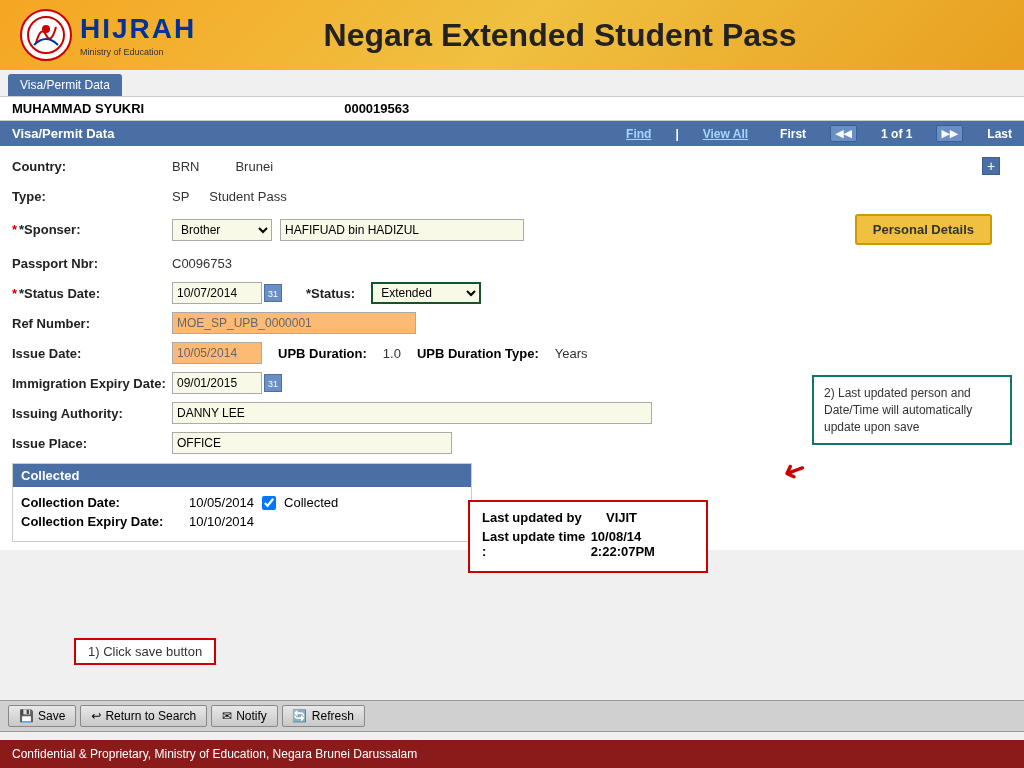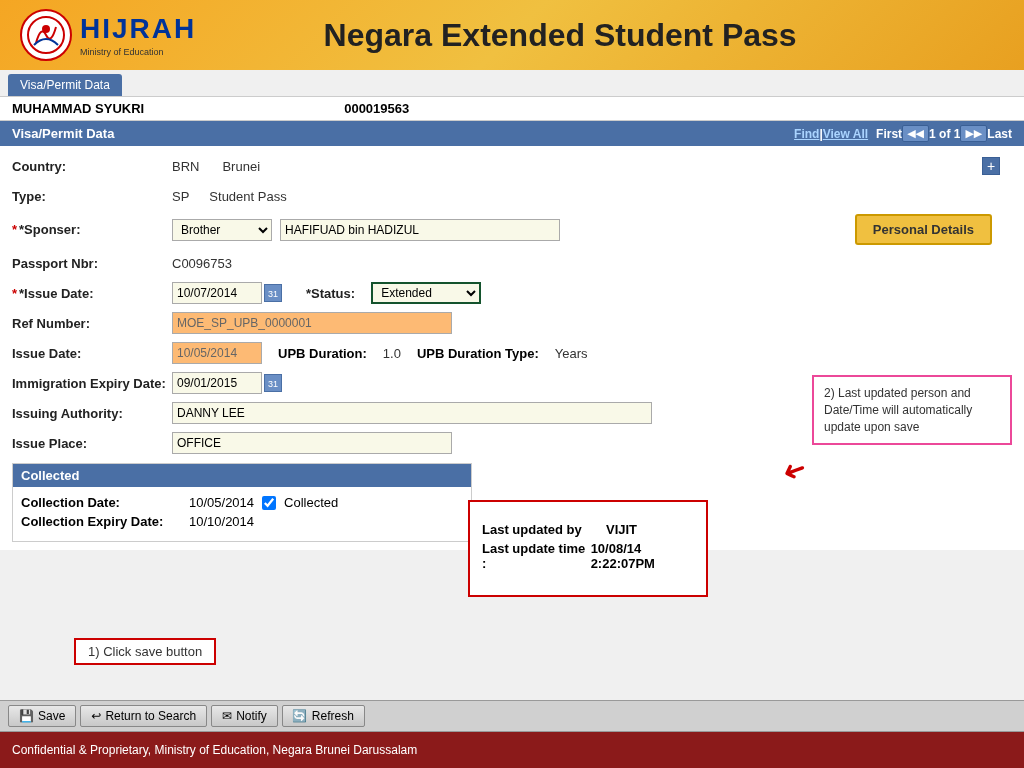--- a/index.html
+++ b/index.html
@@ -96,21 +96,21 @@
       padding: 4px 12px;
       display: flex;
       align-items: center;
       justify-content: space-between;
       font-size: 13px;
       font-weight: bold;
     }
     .section-header-nav {
       display: flex;
       align-items: center;
-      gap: 0;
+      gap: 24px;
       font-size: 12px;
     }
     .nav-link {
       color: #aad4ff;
       cursor: pointer;
       text-decoration: underline;
     }
     .nav-separator { color: white; }
     .nav-btn {
       background: #6a8fc5;
@@ -151,21 +151,21 @@
       font-size: 13px;
     }
     .form-input {
       border: 1px solid #aaa;
       padding: 2px 4px;
       font-size: 12px;
       background: #f9f9e8;
       height: 22px;
     }
     .form-input-wide {
-      width: 280px;
+      width: 244px;
     }
     .form-input-small {
       width: 90px;
     }
     .form-input-readonly {
       background: #fdba74;
       color: #666;
     }
 
     .sponsor-row {
@@ -269,21 +269,21 @@
       width: 160px;
     }
 
     
     .last-updated-box {
       position: absolute;
       left: 468px;
       top: 500px;
       background: white;
       border: 2px solid #cc0000;
-      padding: 20px 12px;
+      padding: 8px 12px;
       font-size: 13px;
       width: 240px;
     }
     .last-updated-row {
       display: flex;
       align-items: center;
       margin-bottom: 4px;
       gap: 4px;
     }
     .last-updated-label {
@@ -293,21 +293,21 @@
     .last-updated-value {
       font-weight: bold;
     }
 
     
     .annotation-box {
       position: absolute;
       right: 12px;
       top: 375px;
       background: white;
-      border: 2px solid #ec4899;
+      border: 2px solid #0f766e;
       padding: 8px 10px;
       font-size: 12px;
       width: 200px;
       line-height: 1.4;
       color: #333;
     }
 
     
     .save-annotation-box {
       position: absolute;
@@ -351,21 +351,21 @@
     
     .footer {
       position: absolute;
       bottom: 0;
       left: 0;
       right: 0;
       background: #8B1A1A;
       color: white;
       font-size: 12px;
       padding: 6px 12px;
-      height: 36px;
+      height: 28px;
       display: flex;
       align-items: center;
     }
 
     
     .add-btn {
       background: #4a6fa5;
       border: 1px solid #3a5f95;
       color: white;
       width: 18px;
@@ -426,21 +426,21 @@
     <button class="nav-btn">▶▶</button>
     <span>Last</span>
   </div>
 </div>
 
 <div class="main-content">
 
   <div class="form-row">
     <div class="form-label">Country:</div>
     <span class="form-value">BRN</span>
-    <span class="form-value" style="margin-left:23px;">Brunei</span>
+    <span class="form-value" style="margin-left:36px;">Brunei</span>
     <button class="add-btn" style="margin-left:auto; margin-right:12px;">+</button>
   </div>
 
   <div class="form-row">
     <div class="form-label">Type:</div>
     <span class="form-value">SP</span>
     <span class="form-value" style="margin-left:20px;">Student Pass</span>
   </div>
 
   <div class="form-row">
@@ -457,21 +457,21 @@
     </div>
     <button class="personal-details-btn">Personal Details</button>
   </div>
 
   <div class="form-row">
     <div class="form-label">Passport Nbr:</div>
     <span class="form-value">C0096753</span>
   </div>
 
   <div class="form-row">
-    <div class="form-label required">*Issue Date:</div>
+    <div class="form-label required">*Status Date:</div>
     <input type="text" class="form-input form-input-small" value="10/07/2014" style="">
     <span class="calendar-icon">31</span>
 
     <div class="status-row" style="margin-left:24px;">
       <span class="status-label">*Status:</span>
       <select class="status-select">
         <option>Extended</option>
         <option>Active</option>
         <option>Expired</option>
         <option>Cancelled</option>

